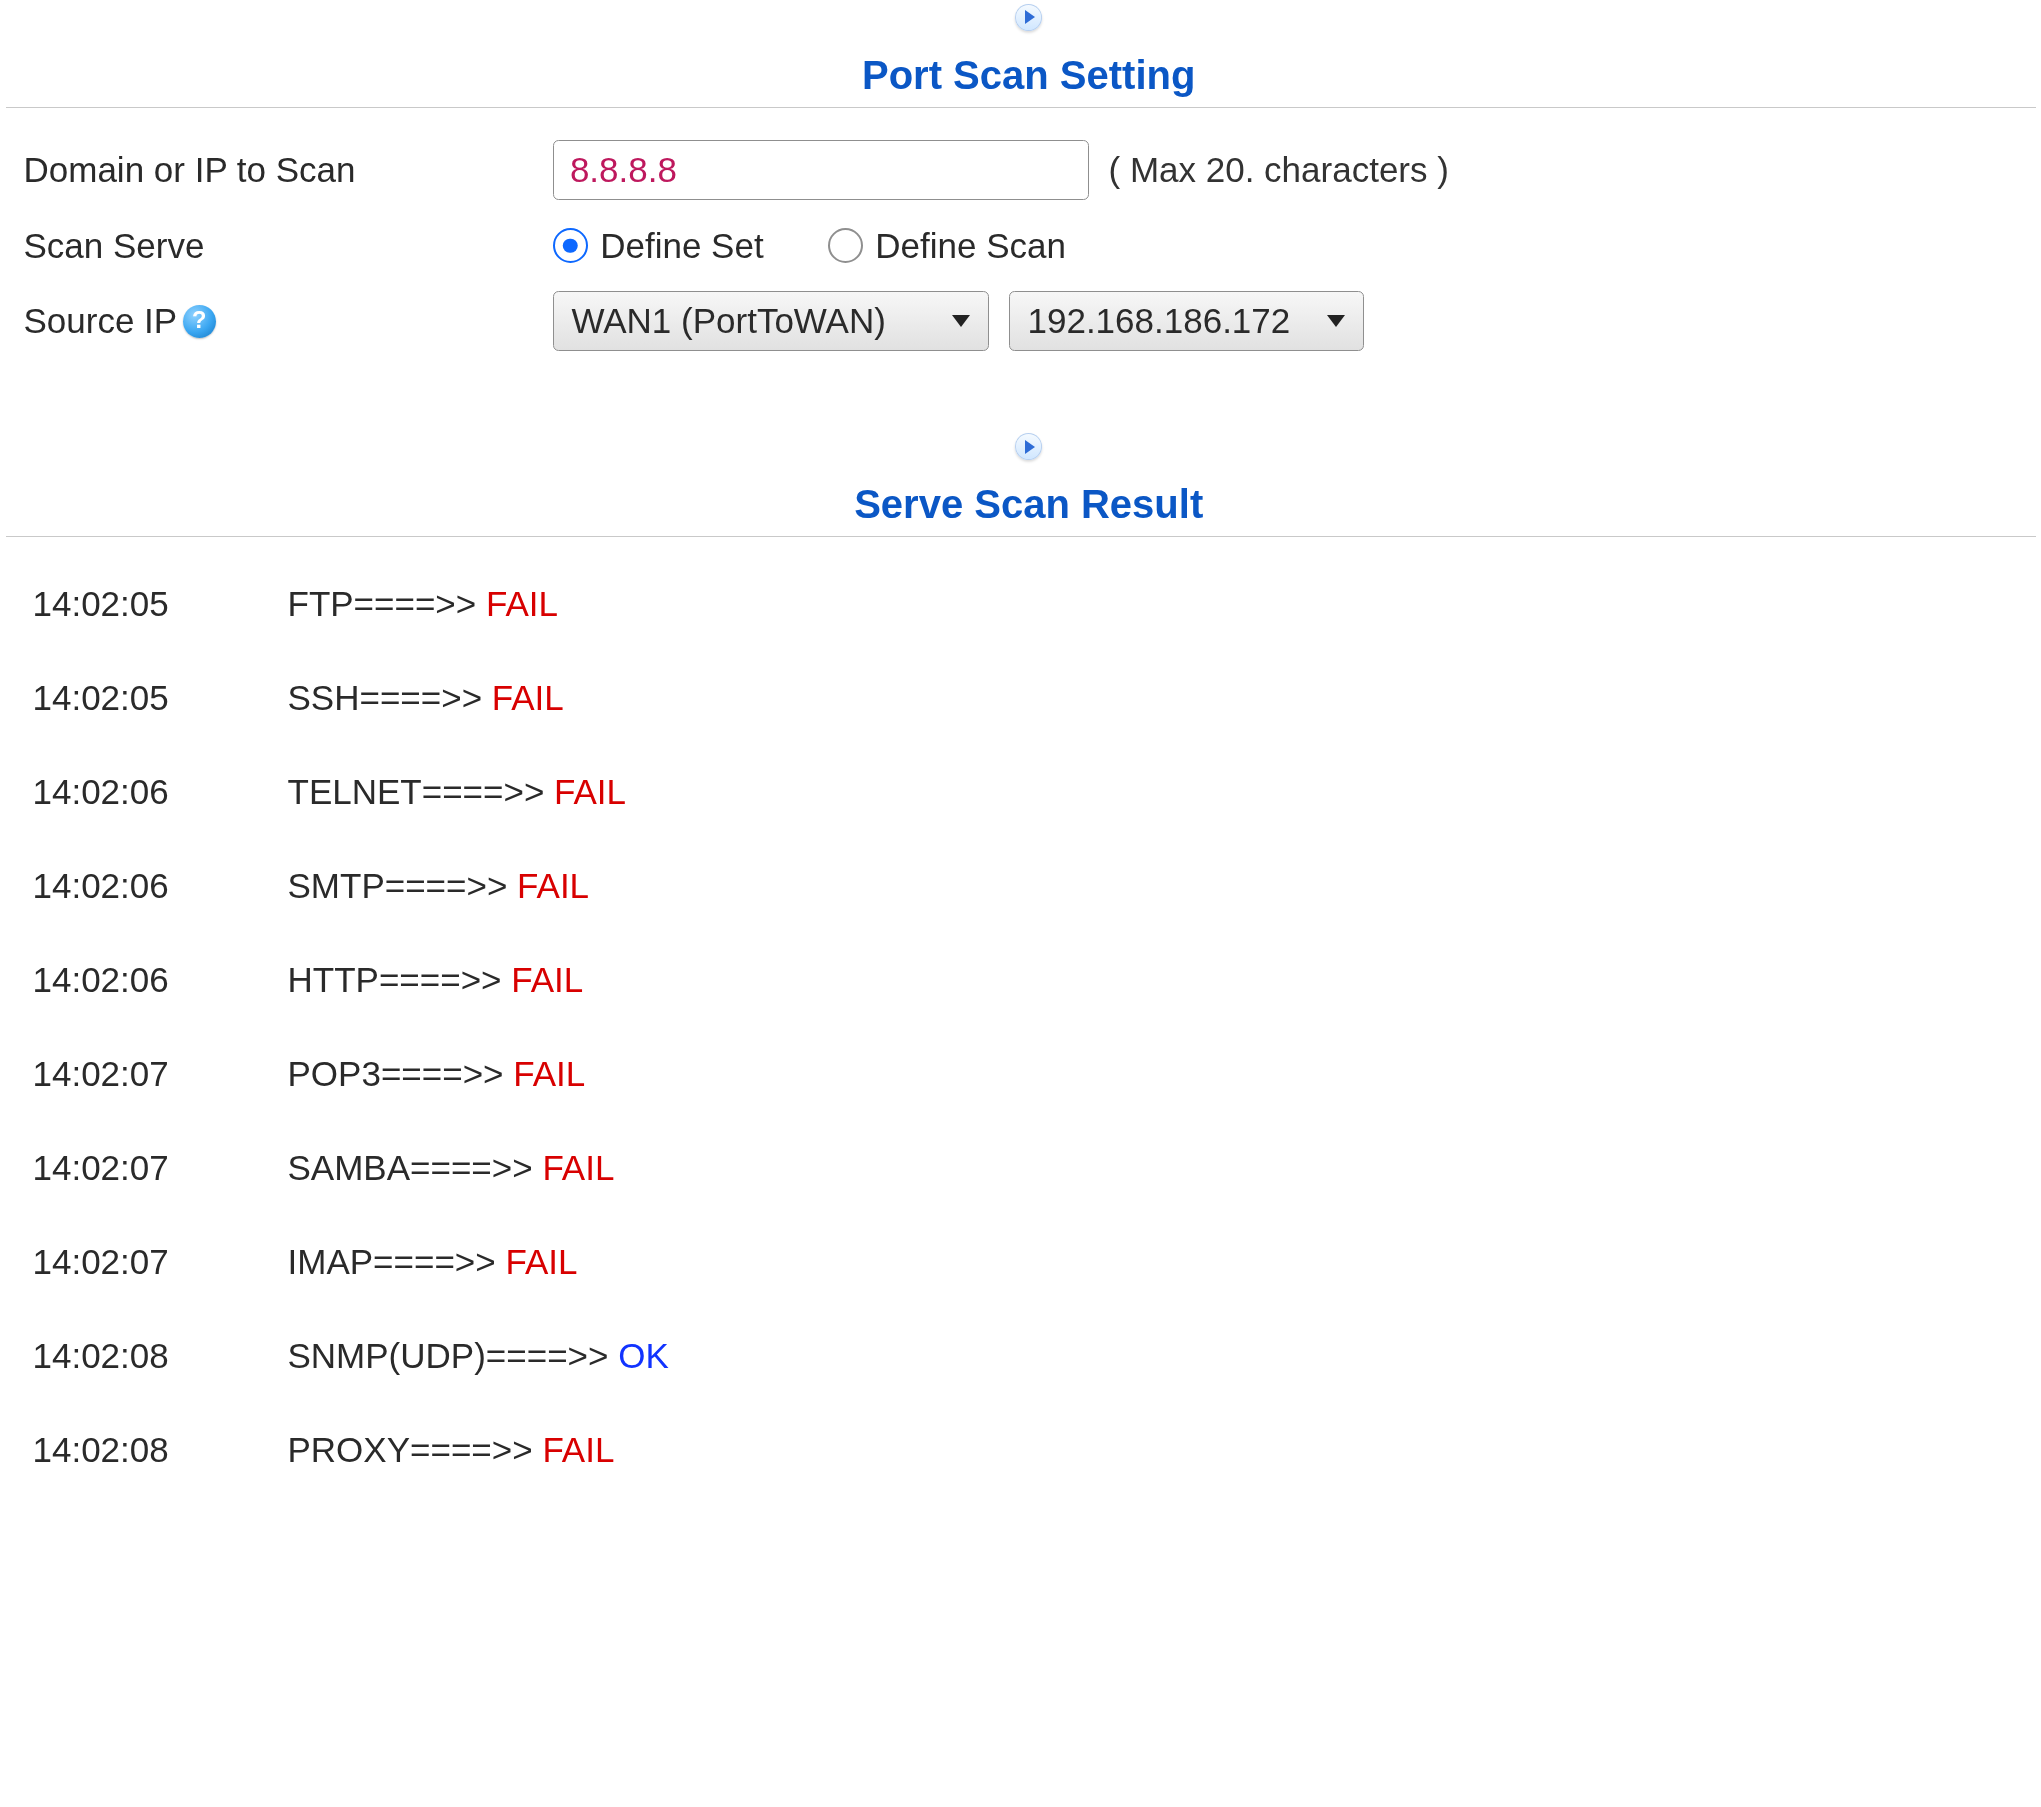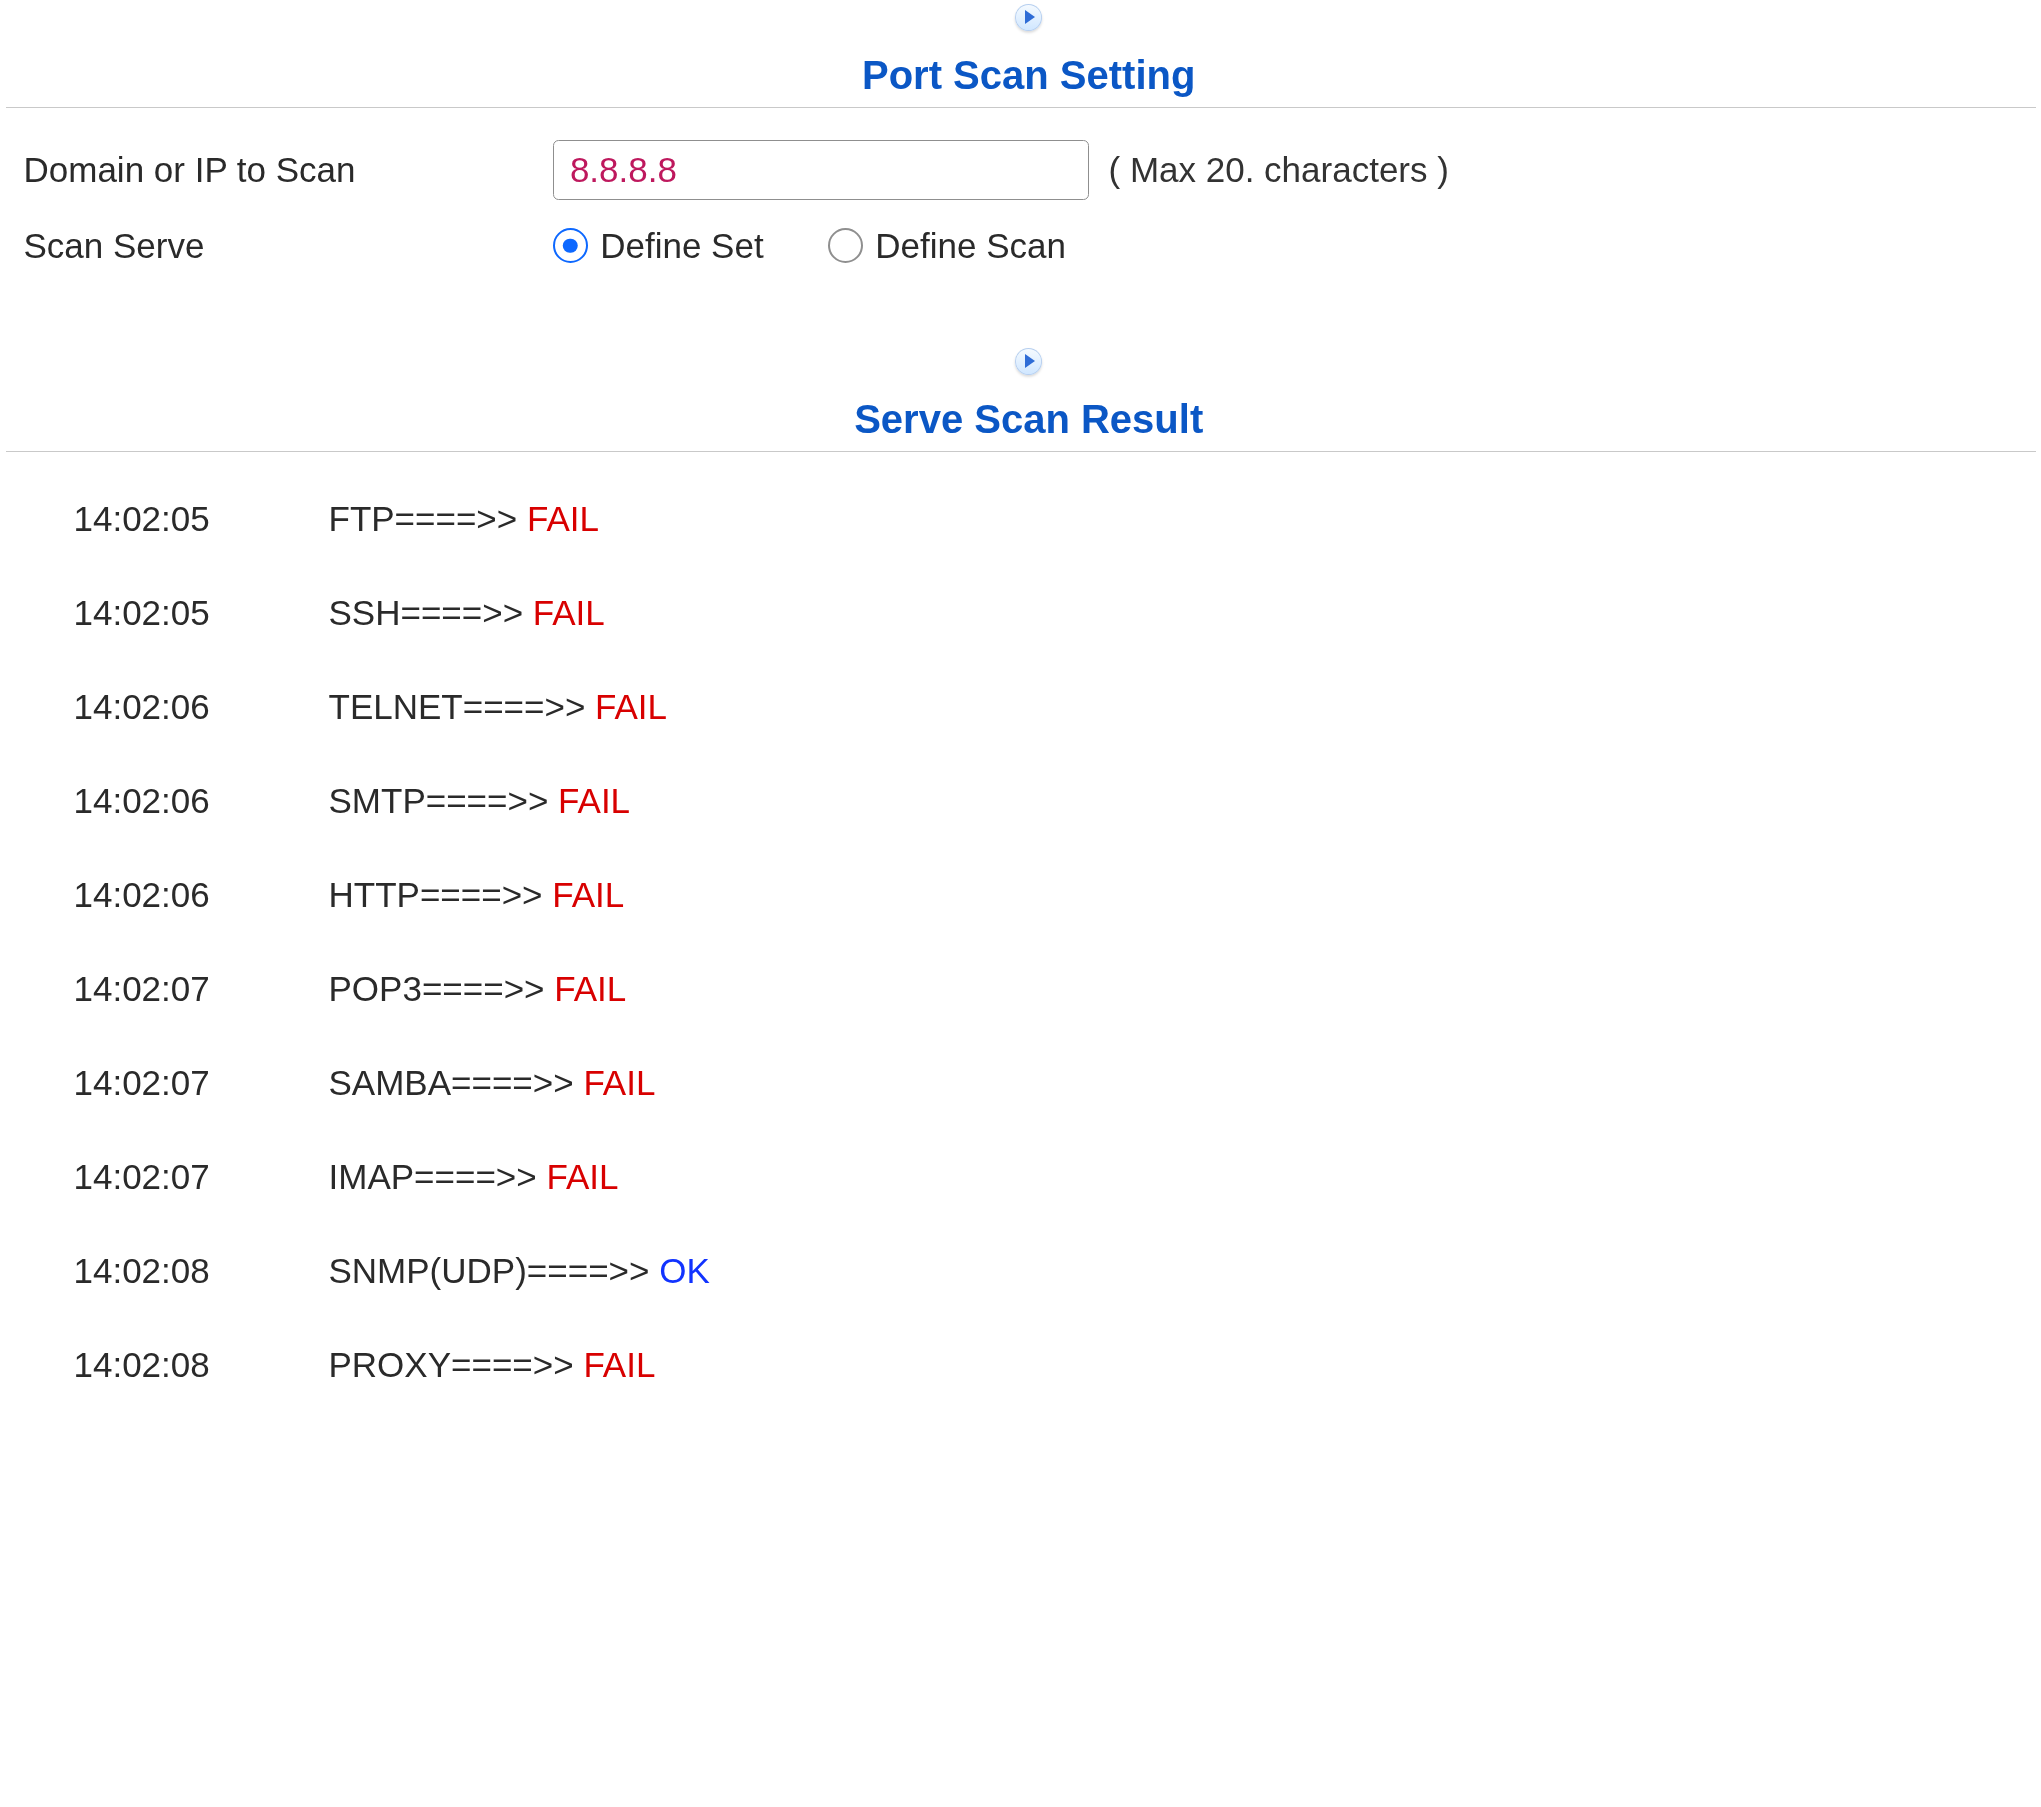--- a/index.html
+++ b/index.html
@@ -119,21 +119,21 @@
   }
   .select.small{min-width:355px;}
   .chev{width:0;height:0;border-left:9px solid transparent;border-right:9px solid transparent;border-top:12.7px solid #222;}
 
   
   .result-line{
     display:flex;align-items:center;
     padding:27px 27px;
     font-family:Arial,Helvetica,sans-serif;
   }
-  .ts{width:255px;margin-left:41px;}
+  .ts{width:255px;}
   .svc{white-space:pre;}
   .status-fail{color:var(--fail);font-weight:400;}
   .status-ok{color:var(--ok);font-weight:400;}
 </style>
 </head>
 <body>
 
 <div class="section-header">
   <span class="arrow-bullet"></span>
   <span class="section-title">Port Scan Setting</span>
@@ -156,20 +156,34 @@
     <label class="radio-opt">
       <span class="radio checked"></span>
       <span>Define Set</span>
     </label>
     <label class="radio-opt">
       <span class="radio"></span>
       <span>Define Scan</span>
     </label>
   </div>
 
+  <div class="row">
+    <div class="lbl">
+      <span>Source IP</span>
+      <span class="help">?</span>
+    </div>
+    <div class="select">
+      <span>WAN1 (PortToWAN)</span>
+      <span class="chev"></span>
+    </div>
+    <div class="select small">
+      <span>192.168.186.172</span>
+      <span class="chev"></span>
+    </div>
+  </div>
 
 </div>
 
 <div class="section-header">
   <span class="arrow-bullet"></span>
   <span class="section-title">Serve Scan Result</span>
 </div>
 
 <div class="panel last" id="results-panel">
     <div class="result-line">

